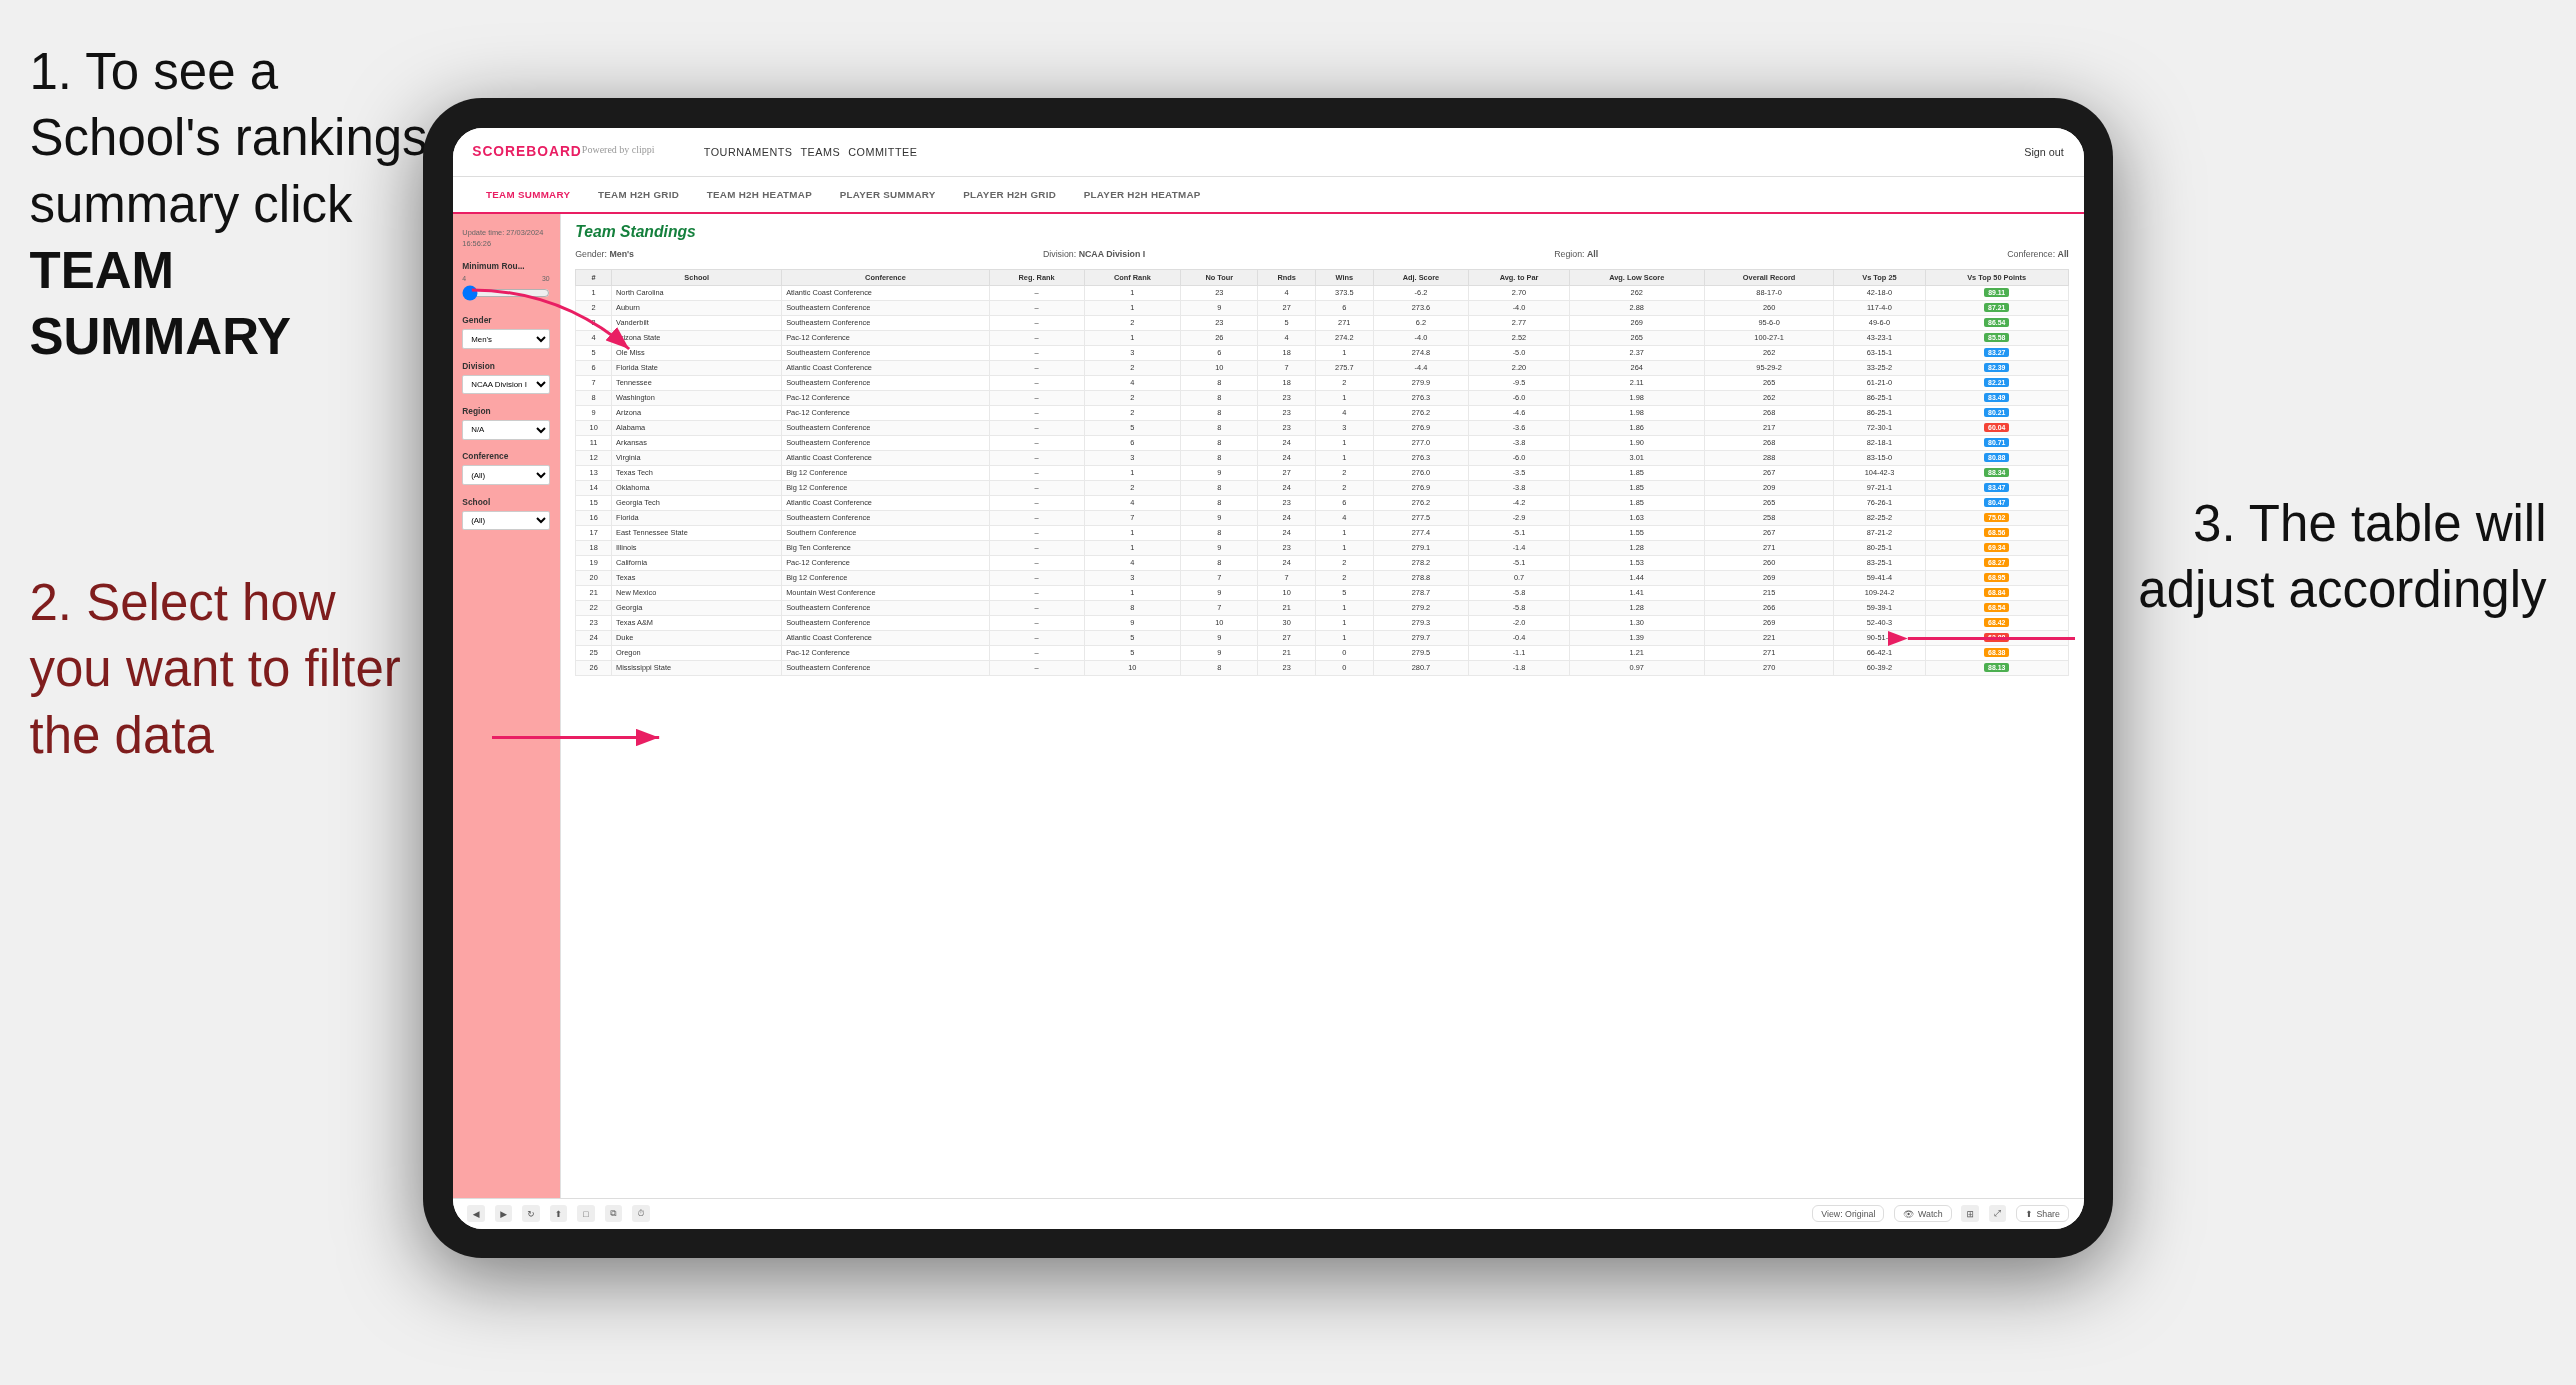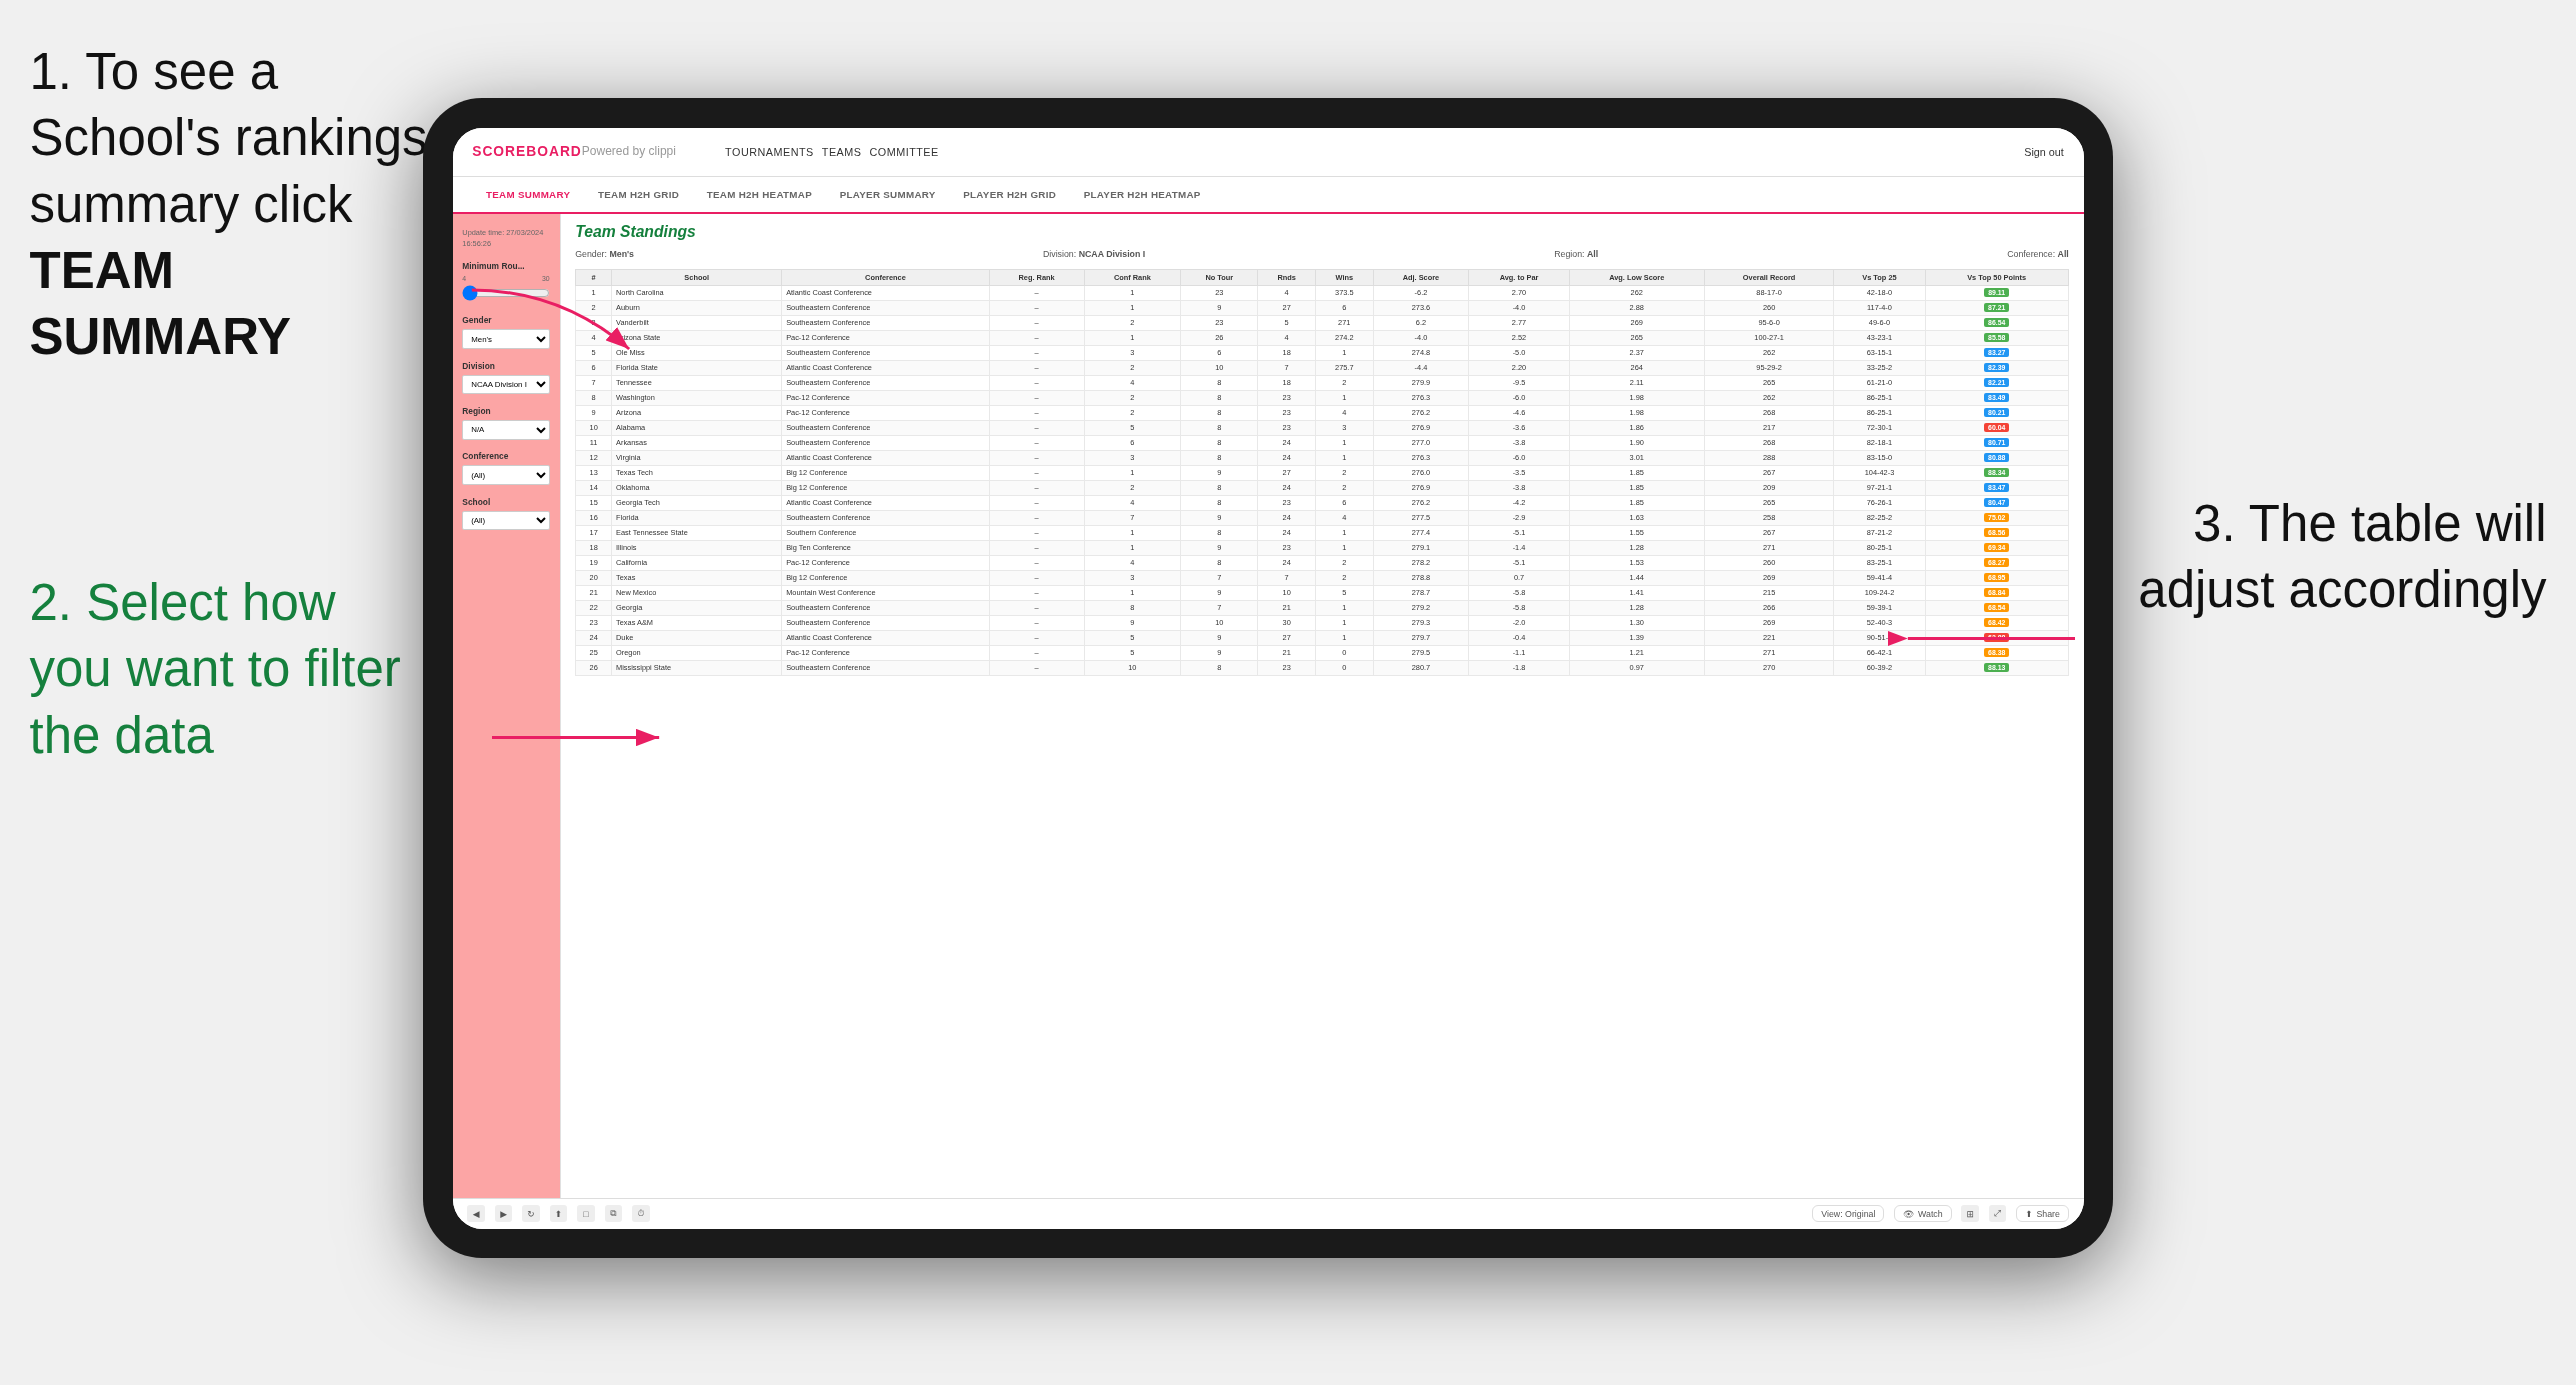--- a/index.html
+++ b/index.html
@@ -23,21 +23,21 @@
       width: 413px;
     }
     .instruction-1 strong { font-weight: 900; }
 
     .instruction-2 {
       position: absolute;
       top: 570px;
       left: 29.5px;
       font-size: 51px;
       line-height: 1.3;
-      color: #15803d;
+      color: #7f1d1d;
       width: 373px;
     }
 
     
     .instruction-3 {
       position: absolute;
       top: 491px;
       right: 29.5px;
       font-size: 51px;
       line-height: 1.3;
@@ -85,22 +85,23 @@
       flex-direction: row;
       margin-right: 19.7px;
     }
     .logo-text {
       font-size: 13.8px;
       font-weight: 900;
       color: #e91e63;
       letter-spacing: 1px;
     }
     .logo-sub {
-      font-size: 12px;
+      font-size: 10px;
       color: #999;
+      font-family: Liberation Serif, serif;
     }
 
     .nav-links {
       display: flex;
       gap: 8px;
       flex: 1;
     }
     .nav-link {
       font-size: 10.8px;
       color: #333;

